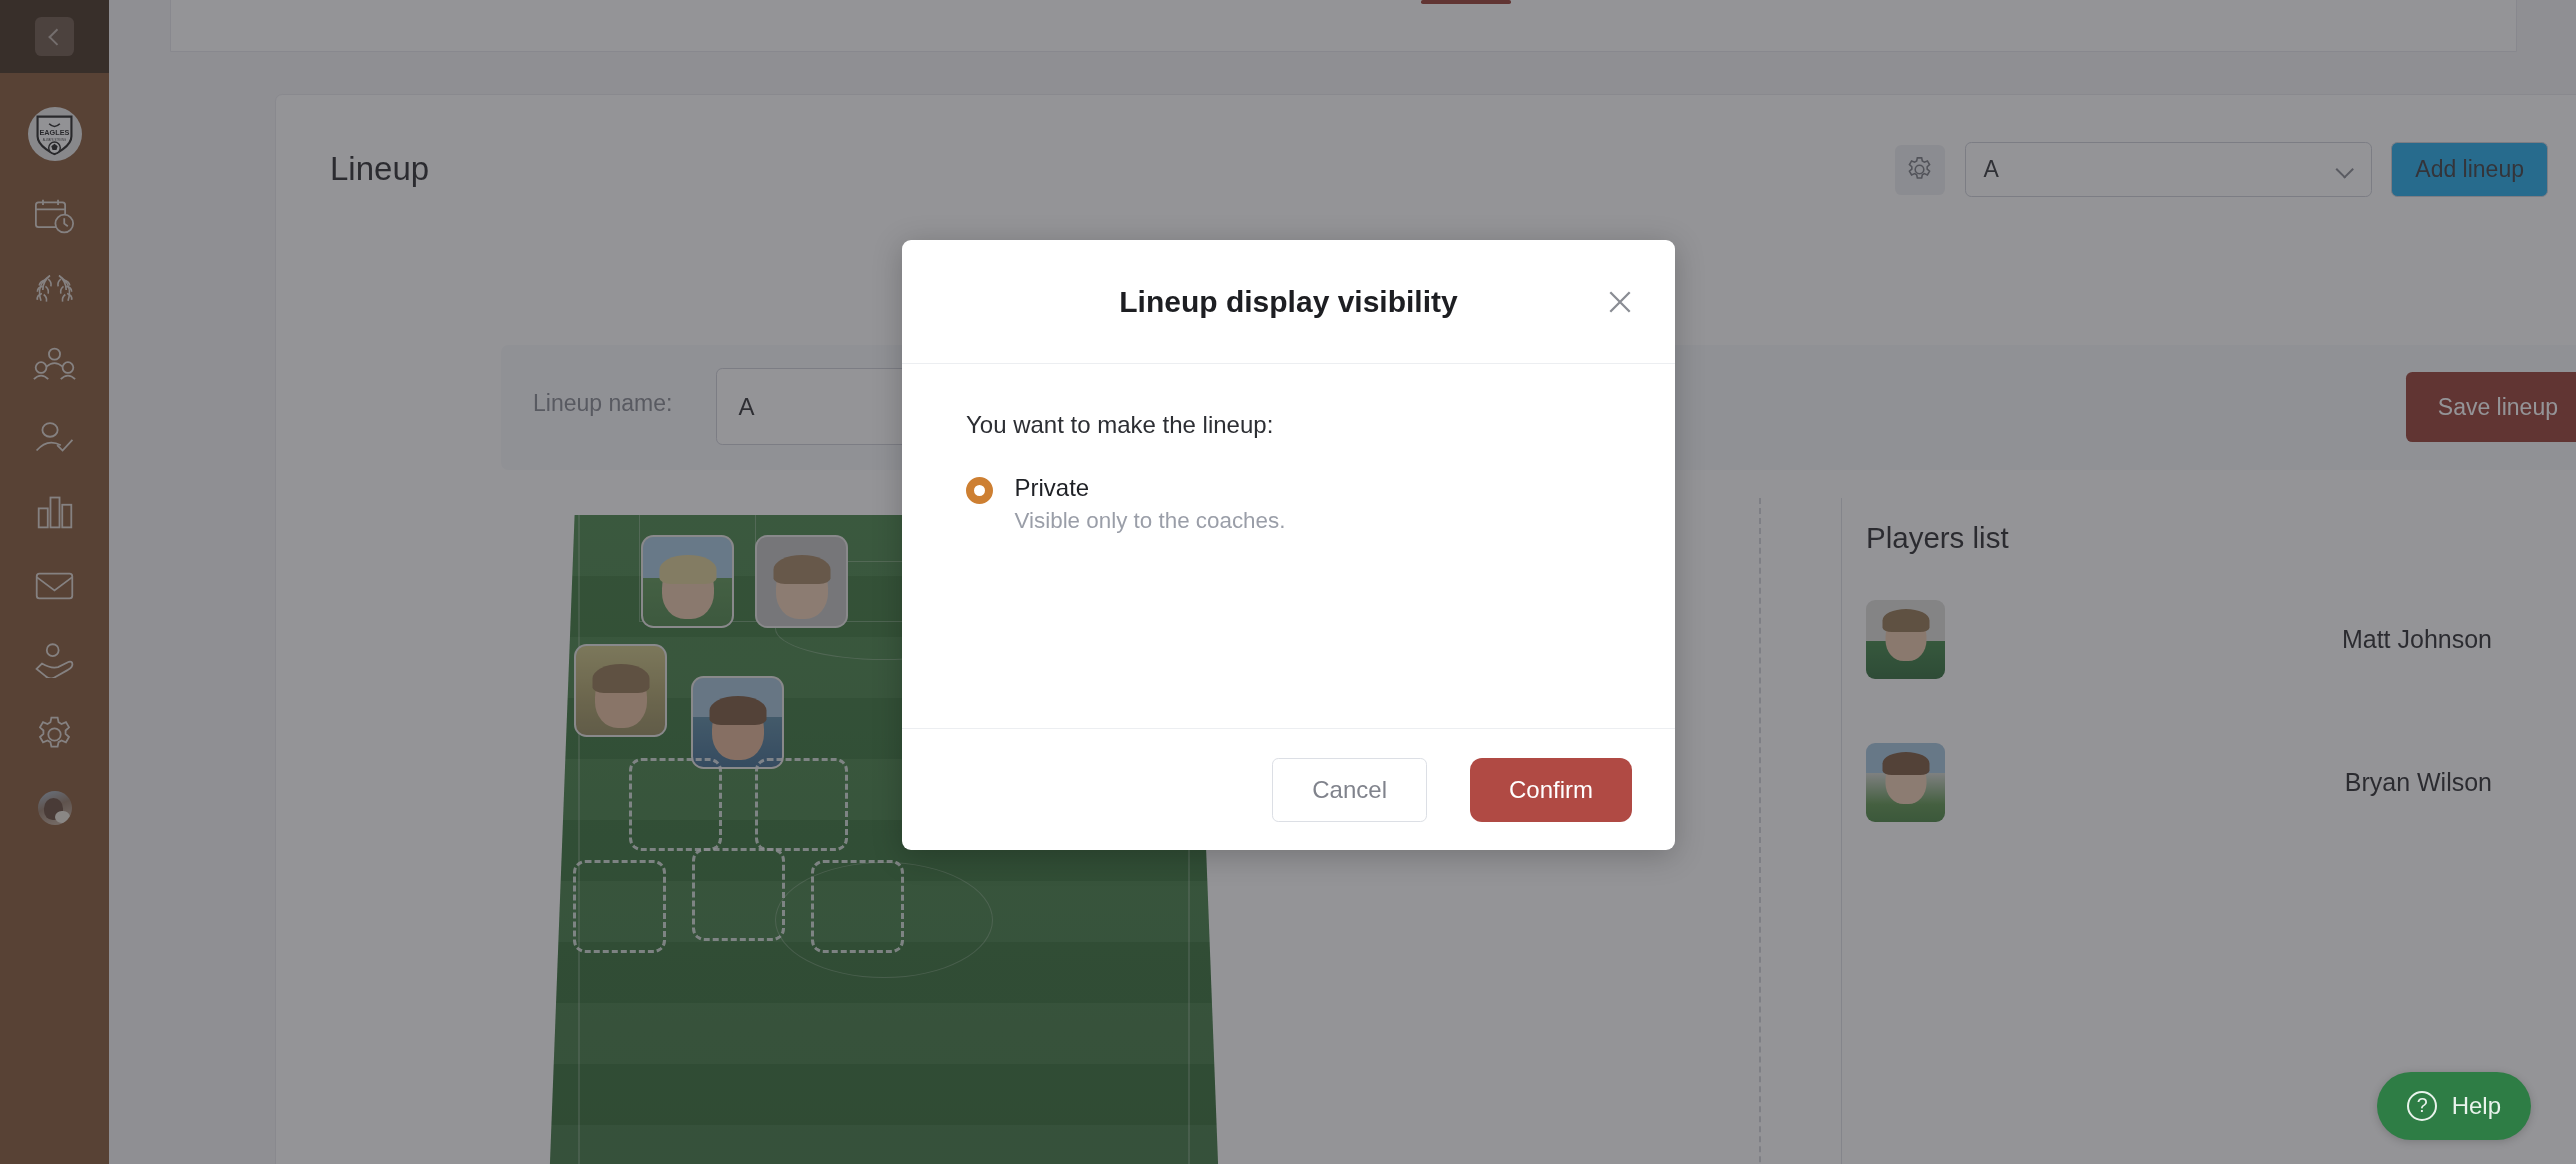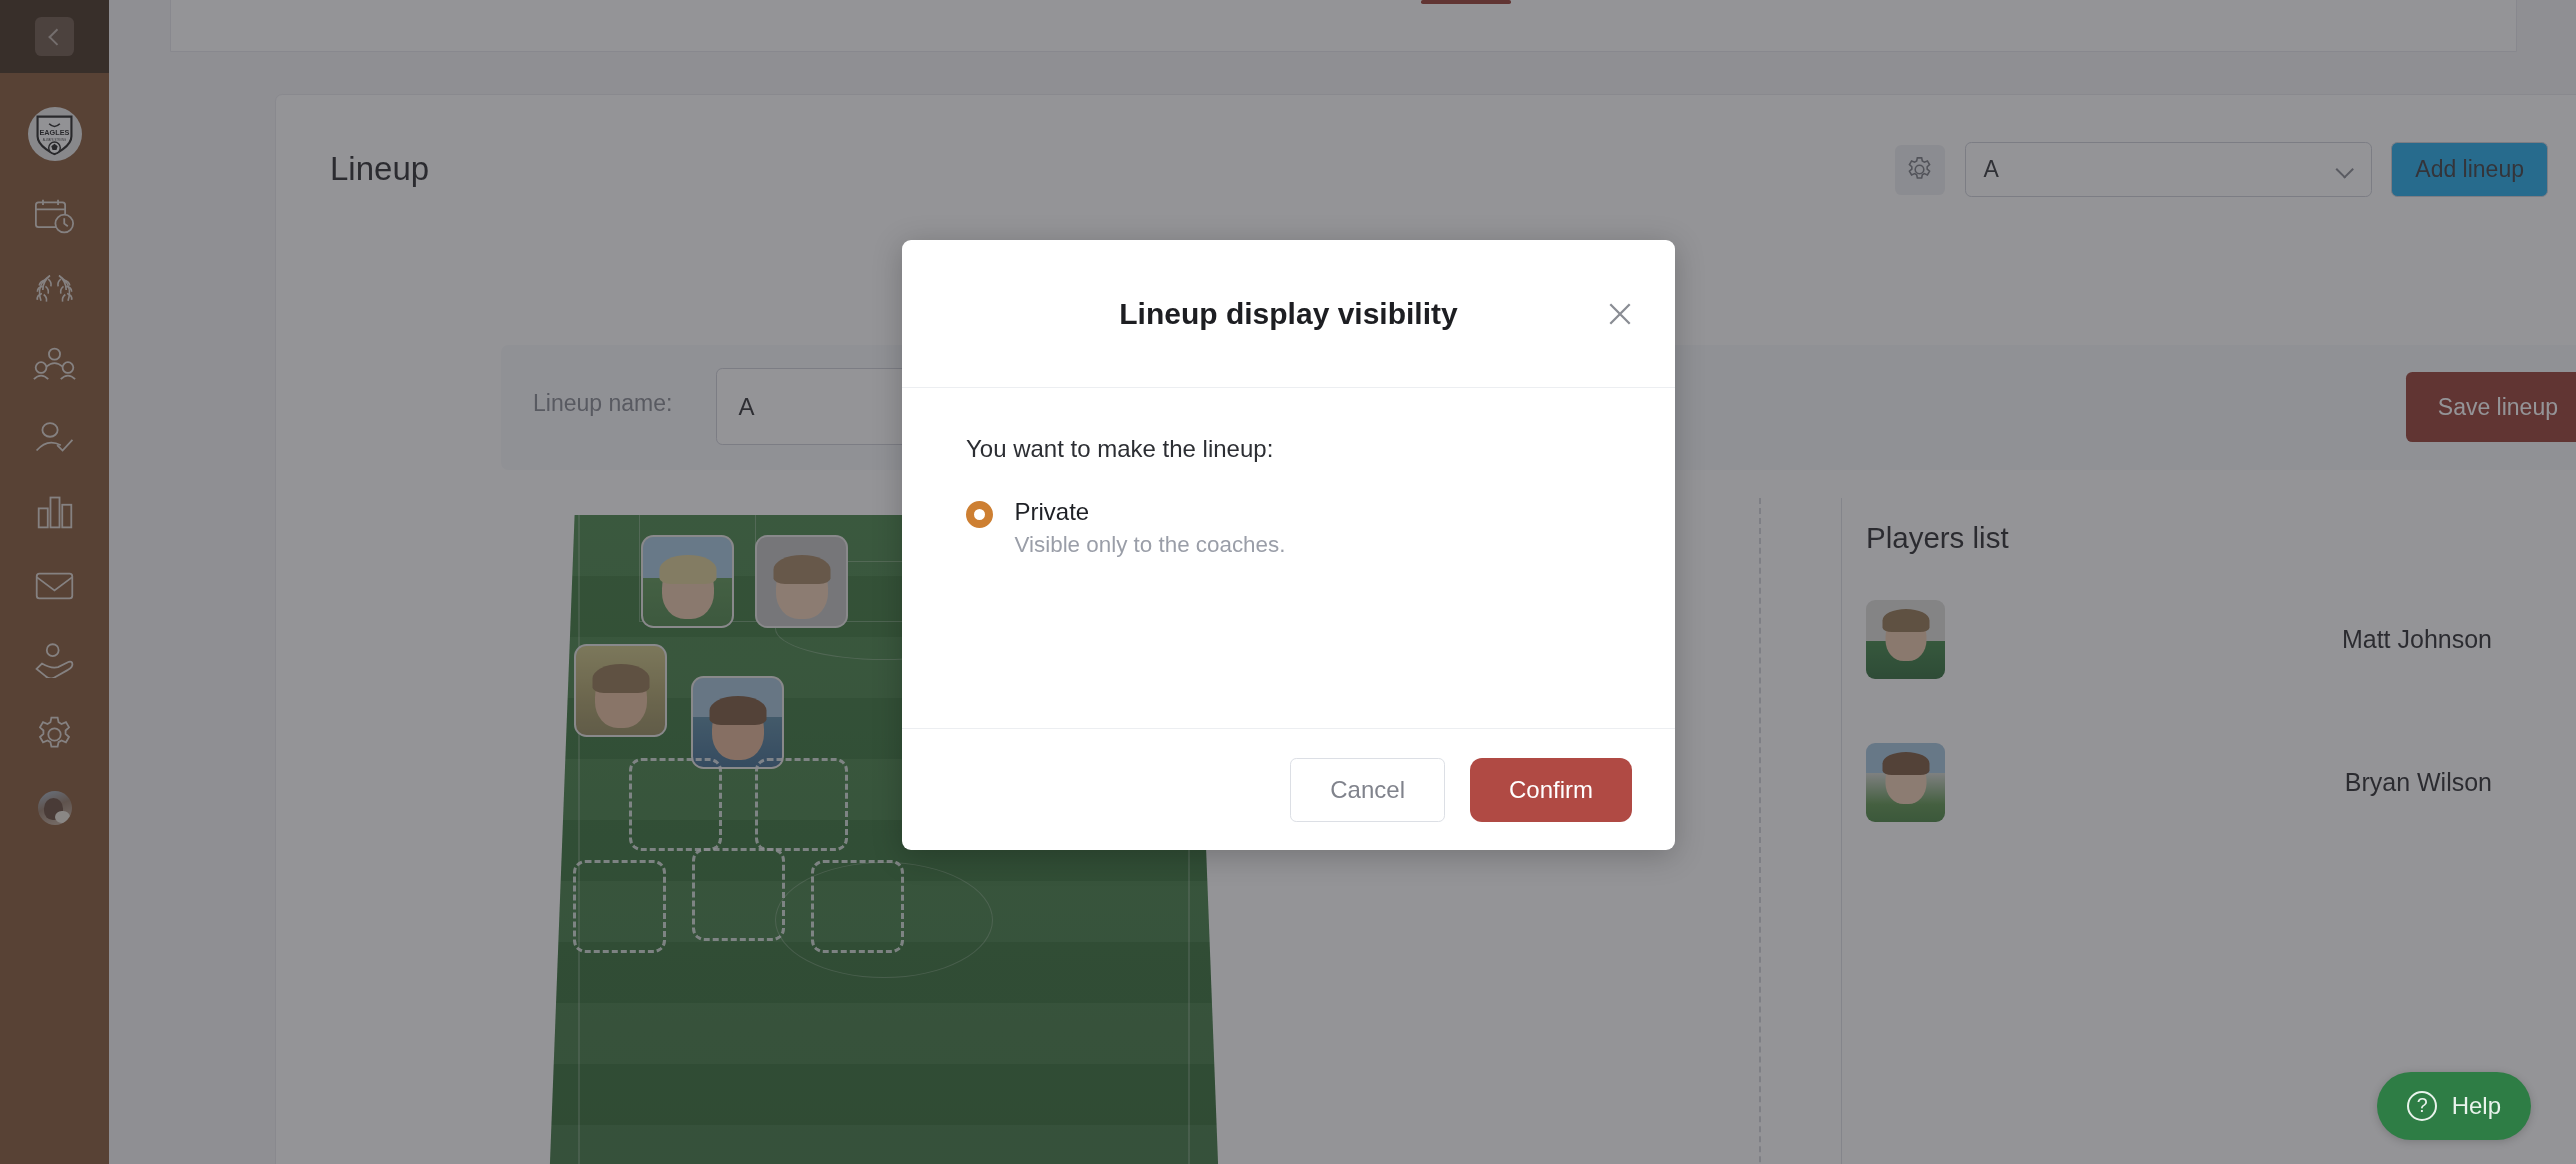--- a/index.html
+++ b/index.html
@@ -245,21 +245,21 @@
   }
 
   
   .modal {
     position: absolute; left: 902px; top: 240px; width: 773px; height: 610px;
     background: #ffffff; border-radius: 9px; z-index: 30;
     box-shadow: 0 5.4px 30px rgba(0,0,0,.22);
     display: flex; flex-direction: column;
   }
   .modal-head {
-    position: relative; height: 148px; border-bottom: 0.9px solid #eceef1;
+    position: relative; height: 124px; border-bottom: 0.9px solid #eceef1;
     display: flex; align-items: center; justify-content: center;
   }
   .modal-title { font-size: 30px; color: #1d1e22; font-weight: 600; }
   .modal-x {
     position: absolute; right: 36px; top: 50%; transform: translateY(-50%);
     width: 38px; height: 38px; cursor: pointer;
     display: flex; align-items: center; justify-content: center;
   }
   .modal-body { flex: 1; padding: 47px 64px 0 64px; }
   .prompt { font-size: 24px; color: #2c2e33; margin-bottom: 32px; }
@@ -271,21 +271,21 @@
   }
   .radio.checked { border: 8px solid #cd7f32; }
   .radio-texts { padding-bottom: 9px; }
   .radio-label { font-size: 24px; color: #1f2126; line-height: 34px; }
   .radio-sub {
     font-size: 22.4px; color: #9a9ea8; line-height: 31px; max-width: 385px;
   }
   .modal-foot {
     height: 122px; border-top: 0.9px solid #eceef1;
     display: flex; align-items: center; justify-content: flex-end;
-    gap: 25px; padding-right: 43px;
+    gap: 43px; padding-right: 43px;
   }
   .btn-cancel {
     height: 64px; padding: 0 39px; border: 0.9px solid #dcdfe5; border-radius: 6.3px;
     background: #fff; color: #80838c; font-size: 24px; cursor: pointer;
   }
   .btn-confirm {
     height: 64px; padding: 0 39px; border: none; border-radius: 12px;
     background: #b04a44; color: #fff; font-size: 24px; cursor: pointer;
   }
 </style>

